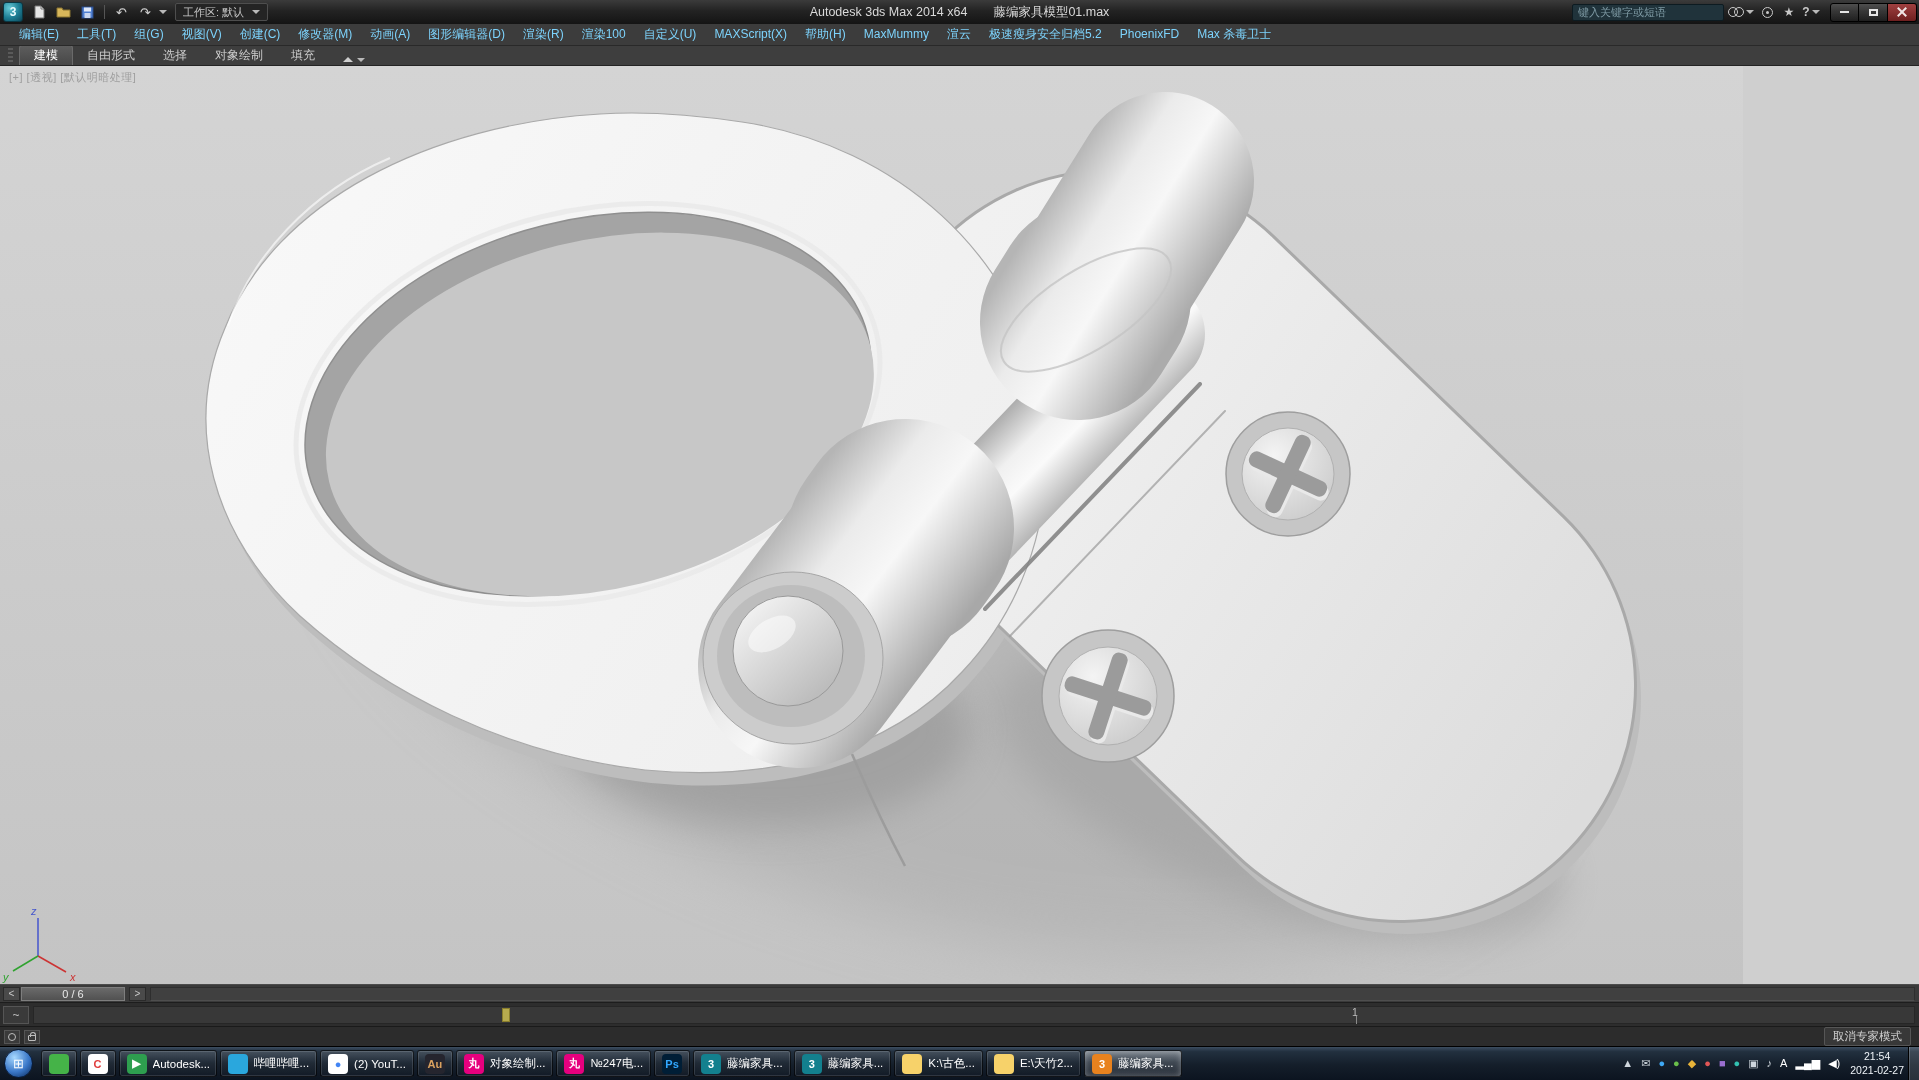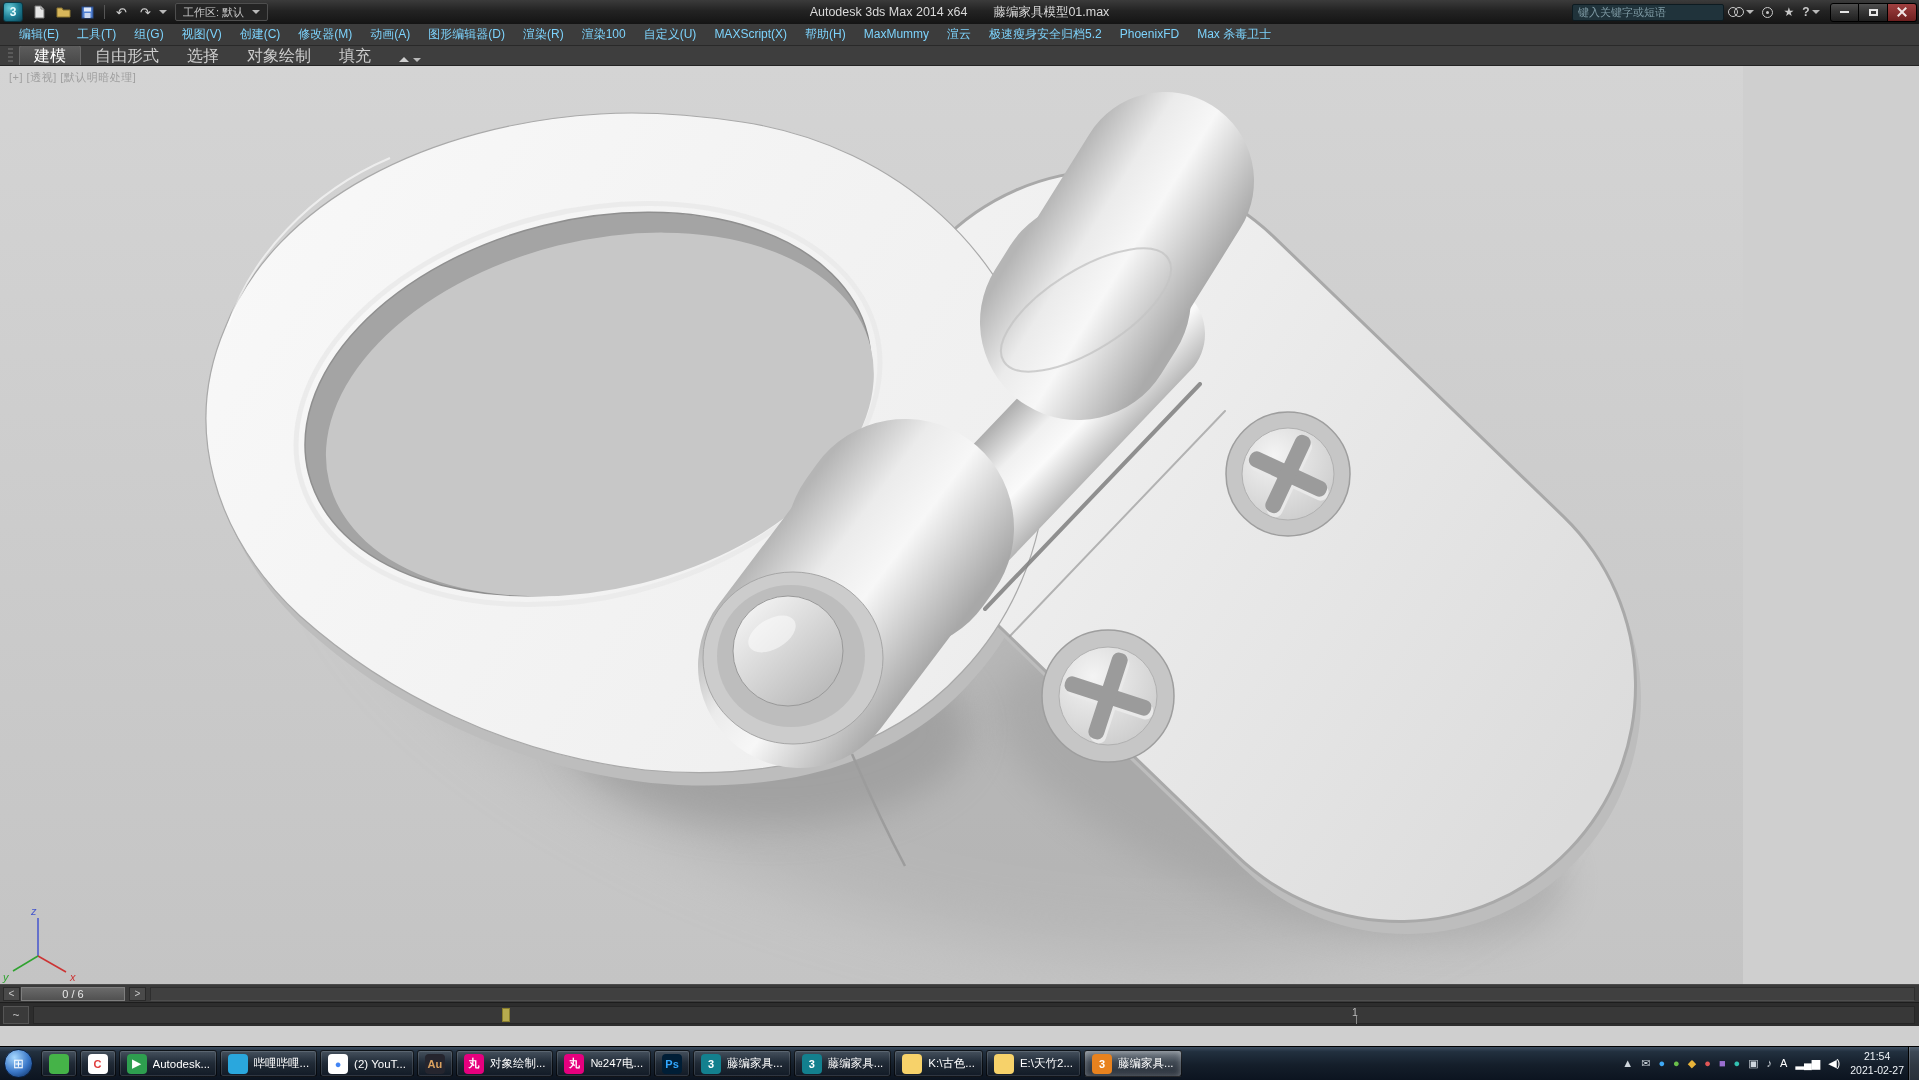--- a/index.html
+++ b/index.html
@@ -43,21 +43,21 @@
 
   
   #menubar{position:absolute;left:0;top:24px;width:1919px;height:22px;background:#3c3c3c;
     border-bottom:1px solid #292929;display:flex;align-items:center;padding-left:10px;z-index:29}
   .menu-item{padding:0 9px;line-height:21px;font-size:12px;color:#7dd3fc;white-space:nowrap;cursor:default}
 
   
   #ribbonbar{position:absolute;left:0;top:46px;width:1919px;height:20px;background:#3e3e3e;
     border-bottom:1px solid #232323;display:flex;align-items:flex-end;padding-left:8px;z-index:28}
   .grip{width:5px;height:14px;margin:0 6px 3px 0;background:repeating-linear-gradient(#5a5a5a 0 2px,transparent 2px 4px)}
-  .ribbon-tab{padding:0 14px;line-height:19px;font-size:16px;color:#cdcdcd;white-space:nowrap}
+  .ribbon-tab{padding:0 14px;line-height:19px;font-size:12px;color:#cdcdcd;white-space:nowrap}
   .ribbon-tab.active{background:linear-gradient(#5d5d5d,#474747);border:1px solid #6a6a6a;border-bottom:none;
     border-radius:3px 3px 0 0;color:#fff}
   .ribbon-min{display:flex;align-items:center;gap:4px;margin:0 0 3px 14px}
   .chev-up{width:0;height:0;border-left:5px solid transparent;border-right:5px solid transparent;border-bottom:5px solid #cfcfcf}
 
   
   #viewport{position:absolute;left:0;top:66px;width:1743px;height:918px;overflow:hidden;
     background:linear-gradient(#d3d3d3,#c5c5c5)}
   .vp-label{position:absolute;left:9px;top:4px;font-size:11px;color:#9f9f9f;letter-spacing:.5px;z-index:5}
 
@@ -375,20 +375,30 @@
 
   <div id="trackbar">
     <div class="curve-btn">~</div>
     <div class="tb-track">
       <div class="tb-marker"></div>
       <div class="tb-tick"></div>
       <div class="tb-tick-label">1</div>
     </div>
   </div>
 
+  <div id="statusbar">
+    <div class="st-icon">
+        <span class="st-iso"></span>
+      </div>
+    <div class="st-icon">
+        <span class="st-lock"></span>
+      </div>
+    <div class="st-spacer"></div>
+    <div class="expert-btn">取消专家模式</div>
+  </div>
 
   <div id="taskbar">
     <div class="start-orb">⊞</div>
 
     <div style="display:flex;align-items:center">
 
         <div class="tb-btn icon-only" title="wechat">
           <span class="tb-ic" style="background: rgb(69, 179, 72); color: rgb(255, 255, 255);"></span>
 
         </div>

